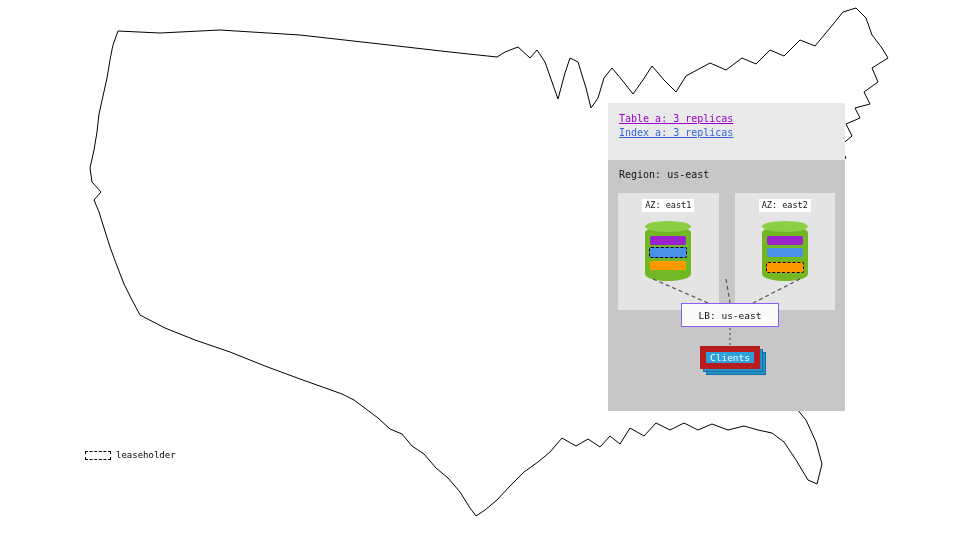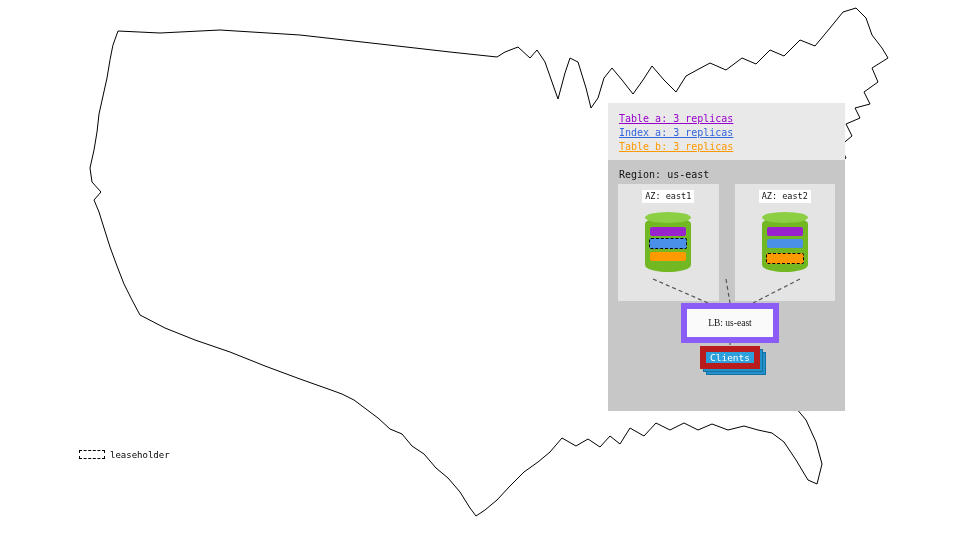--- a/index.html
+++ b/index.html
@@ -27,21 +27,21 @@
     position: absolute; left: 0; top: 57px;
     width: 237px; height: 251px;
     background: #c7c7c7;
   }
   .region-title {
     position: absolute; left: 11px; top: 9px;
     font-size: 10px; color: #111;
   }
 
   .az-row {
-    position: absolute; left: 10px; top: 24px;
+    position: absolute; left: 10px; top: 33px;
     width: 217px; height: 117px;
     display: flex; gap: 16px;
   }
   .az {
     flex: 1; background: #e4e4e4;
     display: flex; flex-direction: column; align-items: center;
     padding-top: 6px;
   }
   .az-label {
     font-size: 8.5px; color: #111;
@@ -63,42 +63,42 @@
   .stripe.lh { border: 1.5px dashed #000; left: 4px; width: 38px; height: 11px; }
   .s1.lh { top: 14px; } .s2.lh { top: 26px; } .s3.lh { top: 41px; }
 
   
   #conn-svg { position: absolute; left: 0; top: 0; }
   .dash-line { stroke: #555; stroke-width: 1.2; stroke-dasharray: 4 3; fill: none; }
   .dot-line  { stroke: #555; stroke-width: 1.2; stroke-dasharray: 2 3; fill: none; }
 
   .lb-box {
     position: absolute; left: 73px; top: 143px;
-    width: 98px; height: 40px;
-    background: #fafafa; border: 6px solid #8b5cf6;
+    width: 98px; height: 24px;
+    background: #fafafa; border: 1px solid #8b5cf6;
     display: flex; align-items: center; justify-content: center;
-    font-size: 9.5px; color: #111; font-family: Liberation Serif, serif;
+    font-size: 9.5px; color: #111;
   }
 
   .clients-box {
     position: absolute; left: 92px; top: 186px;
     width: 60px; height: 23px;
     border: 6px solid #b91c1c;
     display: flex; align-items: center; justify-content: center;
     font-size: 9.5px; color: #ffffff;
     z-index: 3;
   }
   .clients-stack { position: absolute; width: 60px; height: 23px; border: 1px solid #1372a5; }
   .stack-1 { left: 95px; top: 189px; z-index: 2; }
   .stack-2 { left: 98px; top: 192px; z-index: 1; }
 
   
   .lh-key {
-    position: absolute; left: 79px; top: 450px;
-    display: flex; align-items: flex-start; gap: 5px;
+    position: absolute; left: 85px; top: 450px;
+    display: flex; align-items: flex-end; gap: 5px;
   }
   .lh-swatch {
     width: 26px; height: 9px;
     background: #ffffff; border: 1.5px dashed #000;
   }
   .lh-key-label { font-size: 9px; color: #000; line-height: 10px; }
 </style>
 </head>
 <body>
 
@@ -126,21 +126,20 @@
          L132,300 L124,284 L117,266 L110,247 L104,228 L99,212 L94,200
          L101,192 L92,182 L90,168 L94,150 L97,132 L99,114 L103,96 L107,78
          L110,60 Z"></path>
   </svg>
 
   <div class="panel">
 
     <div class="legend">
       <div class="legend-line" style="color: rgb(153, 0, 204);">Table a: 3 replicas</div>
       <div class="legend-line" style="color: rgb(51, 102, 221);">Index a: 3 replicas</div>
-      <div class="legend-line" style="color: rgb(255, 153, 0);">Table b: 3 replicas</div>
     </div>
 
     <div class="region">
       <div class="region-title">Region: us-east</div>
 
       <div class="az-row">
 
         <div class="az">
           <span class="az-label">AZ: east1</span>
           <div class="cylinder">

